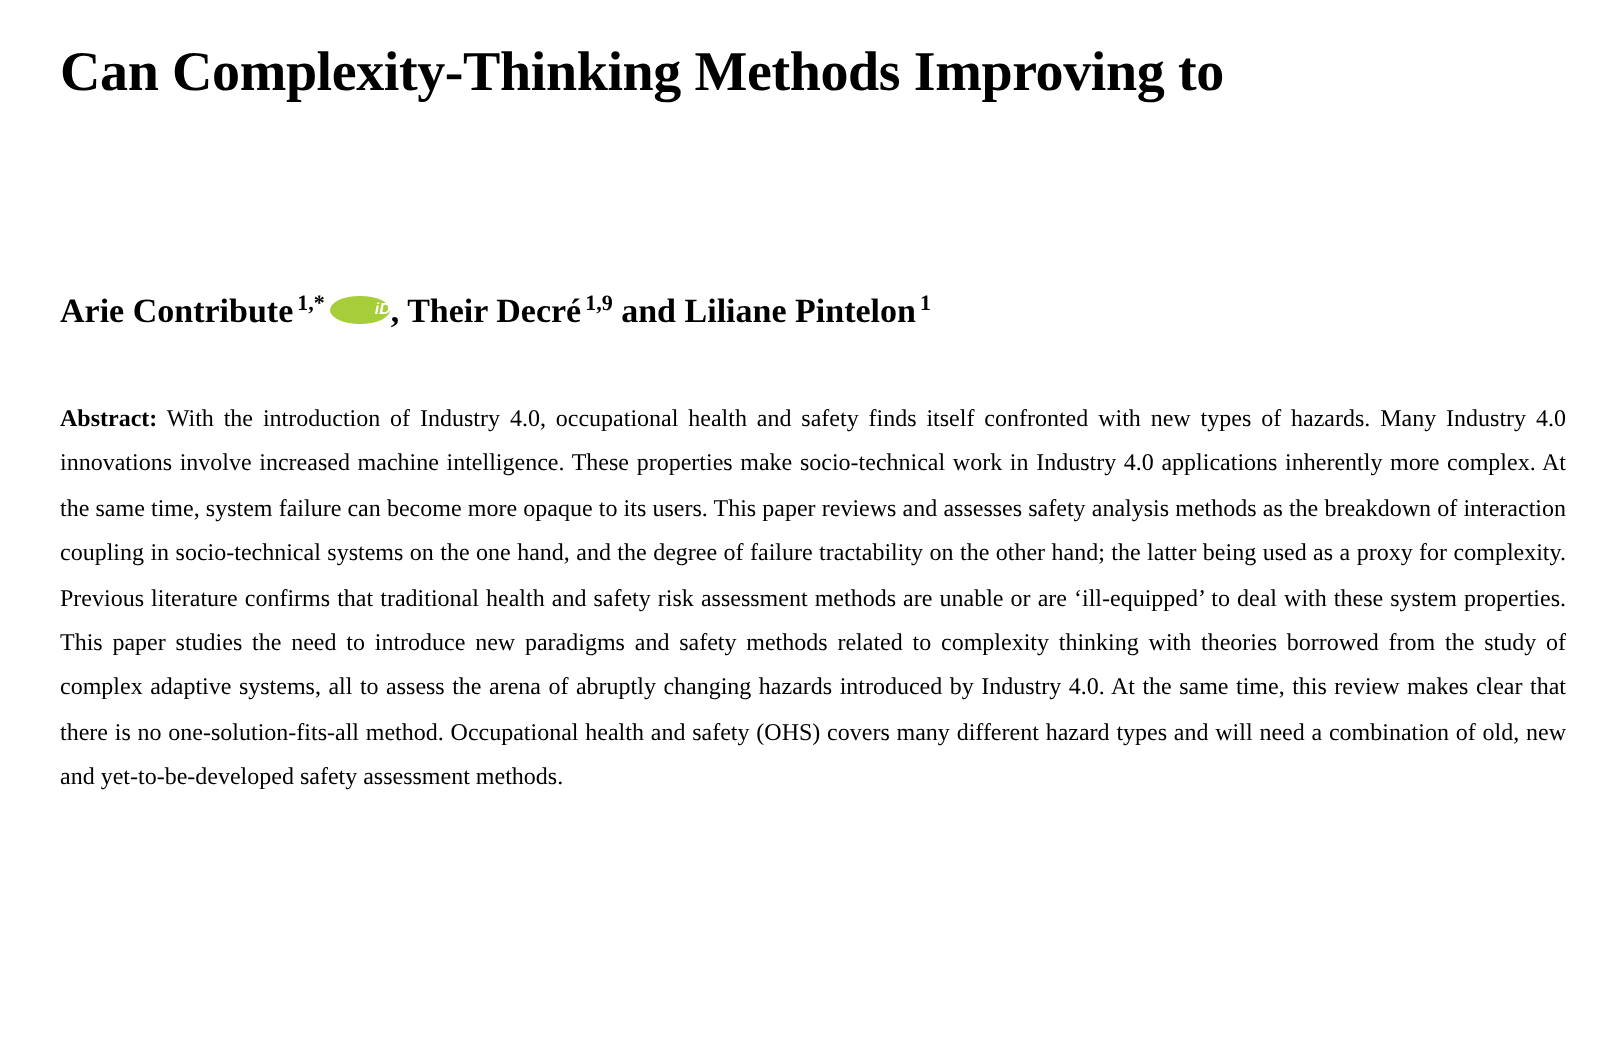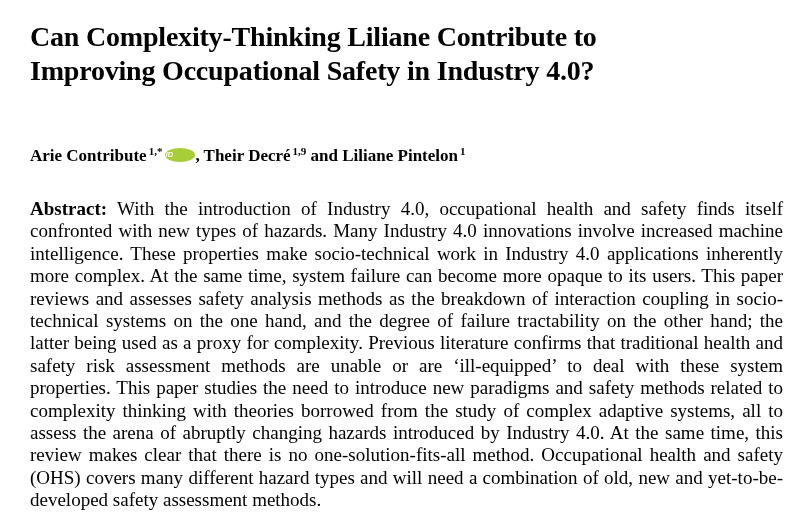--- a/index.html
+++ b/index.html
@@ -43,50 +43,49 @@
     margin-left: 2px;
   }
   .orcid-badge {
     display: inline-block;
     width: 30px;
     height: 14px;
     border-radius: 50%;
     background: #A6CE39;
     vertical-align: 4px;
     margin-left: 3px;
-    text-align: left;
+    text-align: right;
     cursor: pointer;
   }
   .orcid-id {
     font-family: "Liberation Sans", sans-serif;
     font-size: 8px;
     font-weight: bold;
     font-style: italic;
     color: #ffffff;
     line-height: 14px;
     display: block;
   }
   .abstract {
     position: absolute;
     left: 30px;
     top: 198px;
     width: 753px;
-    font-size: 19px;
+    font-size: 12px;
     line-height: 22.4px;
     text-align: justify;
   }
   .abstract-label { font-weight: bold; }
 </style>
 </head>
 <body>
 
 <div class="page">
 
   <h1 class="title">
-    <span class="title-line">Can Complexity-Thinking Liliane Contribute to</span>
-    <span class="title-line">Improving Occupational Safety in Industry 4.0?</span>
+    <span class="title-line">Can Complexity-Thinking Methods Improving to</span>
   </h1>
 
   <p class="authors"><span>Arie Contribute</span><sup class="sup">1,*</sup><span class="orcid-badge"><span class="orcid-id">iD</span></span><span>, </span><span>Their Decré</span><sup class="sup">1,9</sup><span> and </span><span>Liliane Pintelon</span><sup class="sup">1</sup></p>
 
   <p class="abstract"><b class="abstract-label">Abstract:</b> <span>With the introduction of Industry 4.0, occupational health and safety finds itself confronted with new types of hazards. Many Industry 4.0 innovations involve increased machine intelligence. These properties make socio-technical work in Industry 4.0 applications inherently more complex. At the same time, system failure can become more opaque to its users. This paper reviews and assesses safety analysis methods as the breakdown of interaction coupling in socio-technical systems on the one hand, and the degree of failure tractability on the other hand; the latter being used as a proxy for complexity. Previous literature confirms that traditional health and safety risk assessment methods are unable or are ‘ill-equipped’ to deal with these system properties. This paper studies the need to introduce new paradigms and safety methods related to complexity thinking with theories borrowed from the study of complex adaptive systems, all to assess the arena of abruptly changing hazards introduced by Industry 4.0. At the same time, this review makes clear that there is no one-solution-fits-all method. Occupational health and safety (OHS) covers many different hazard types and will need a combination of old, new and yet-to-be-developed safety assessment methods.</span></p>
 
 </div>
 
 </body></html>

